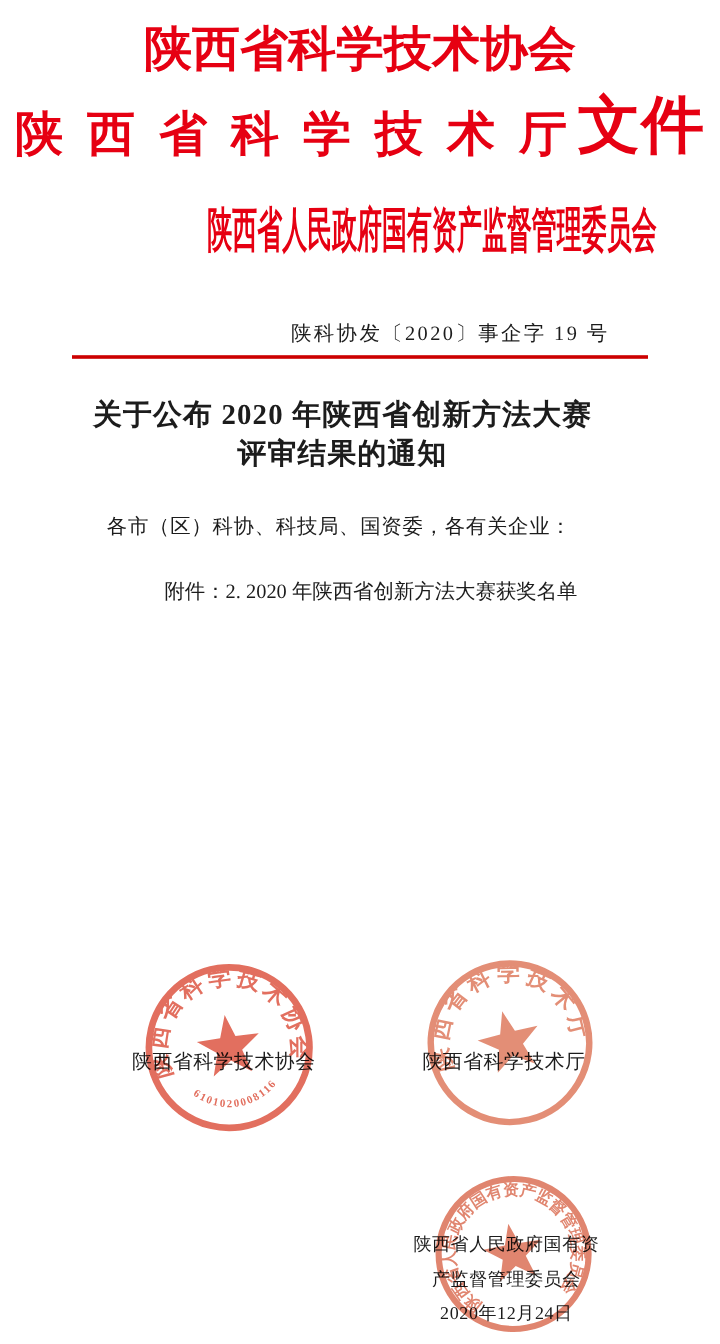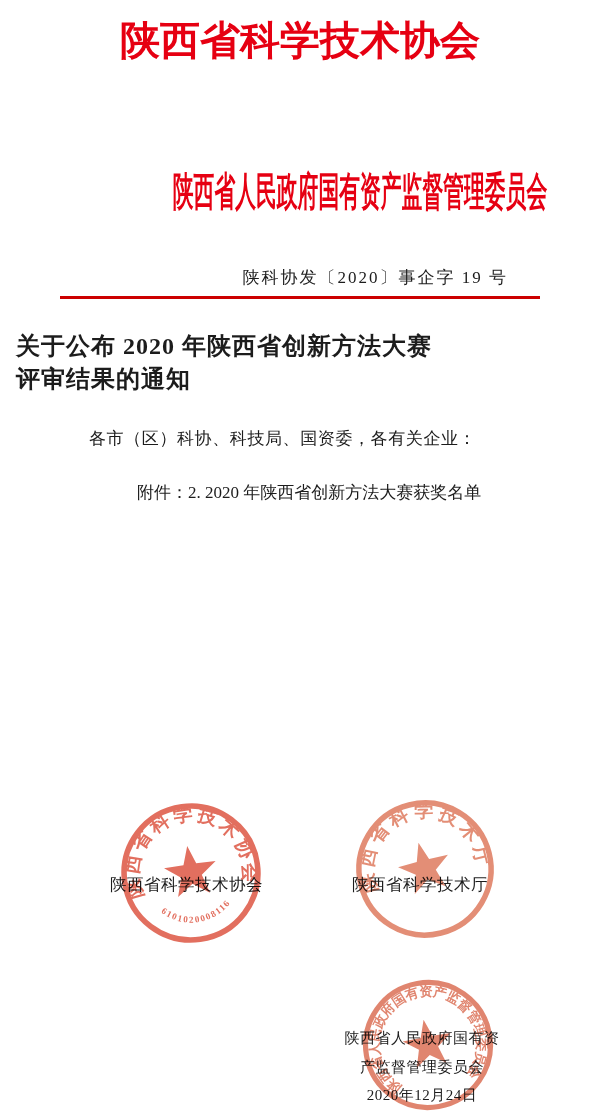--- a/index.html
+++ b/index.html
@@ -11,21 +11,21 @@
   .hline{position:absolute;left:0;width:600px;text-align:center;color:#e60012;font-weight:bold;white-space:nowrap;}
   .hline1{top:18px;font-size:40px;line-height:46px;letter-spacing:0px;}
   .hline2{top:78px;font-size:40px;line-height:56px;letter-spacing:5px;}
   .wenjian{font-size:52px;letter-spacing:1px;vertical-align:3px;margin-left:4px;}
   .hline3{top:170px;font-size:40px;line-height:44px;}
   .hline3 .condensed{display:inline-block;transform:scaleX(0.52);transform-origin:center;white-space:nowrap;}
   
   .doc-number{position:absolute;top:268px;left:0;width:508px;text-align:right;font-size:17px;line-height:20px;letter-spacing:2px;}
   .red-rule{position:absolute;top:296px;left:60px;width:480px;height:3px;background:#cc0000;}
   
-  .title{position:absolute;top:330px;left:16px;width:571px;margin:0;
+  .title{position:absolute;top:330px;left:0;width:571px;margin:0;text-align:center;
          font-size:24px;line-height:33px;font-weight:bold;letter-spacing:1px;}
   
   .body-block{position:absolute;top:424px;left:62px;width:478px;font-size:17px;line-height:30px;margin-left:27px;}
   .body-block p{margin:0;text-align:justify;letter-spacing:0.6px;}
   .para-indent{text-indent:2em;}
   .attachments{margin-top:24px;margin-left:48px;display:flex;align-items:flex-start;}
   .att-label{flex:0 0 auto;}
   .att-items div{white-space:nowrap;}
   
   .sig{position:absolute;font-size:16.5px;line-height:19px;white-space:nowrap;letter-spacing:0.5px;}
@@ -39,20 +39,21 @@
   .seal-l{color:#dc4f3b;}
   .seal-r{color:#dd7558;}
   .seal-b{color:#da6a4f;}
 </style>
 </head>
 <body>
 
 <div class="page">
 
   <div class="hline hline1">陕西省科学技术协会</div>
+  <div class="hline hline2"><span>陕 西 省 科 学 技 术 厅</span><span class="wenjian">文件</span></div>
   <div class="hline hline3"><span class="condensed">陕西省人民政府国有资产监督管理委员会</span></div>
 
   <div class="doc-number">陕科协发〔2020〕事企字 19 号</div>
   <div class="red-rule"></div>
 
   <h2 class="title"><span>关于公布 2020 年陕西省创新方法大赛</span><br><span>评审结果的通知</span></h2>
 
   <div class="body-block">
     <p>各市（区）科协、科技局、国资委，各有关企业：</p>
     <div class="attachments">

